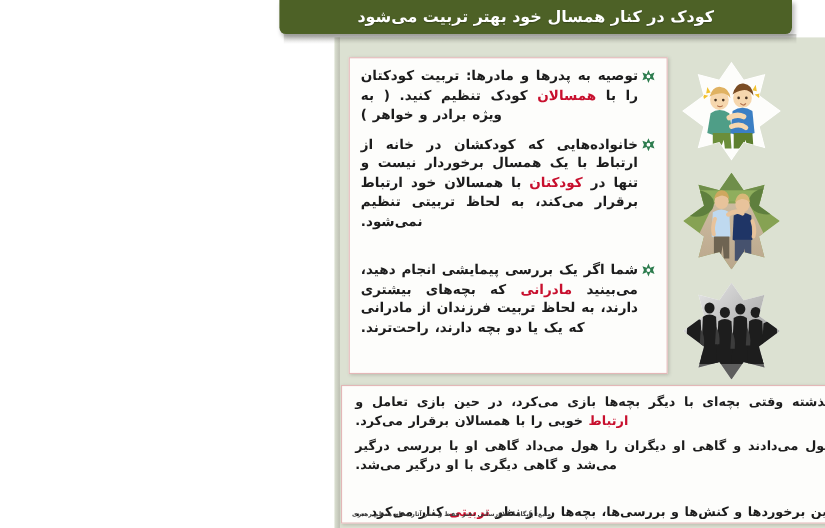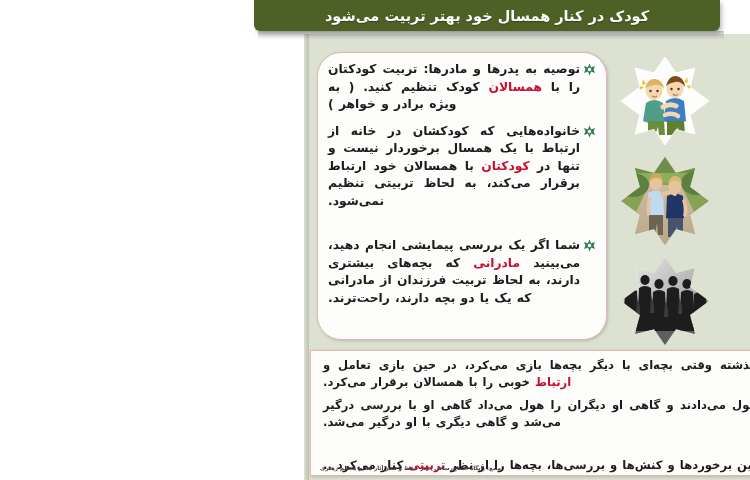--- a/index.html
+++ b/index.html
@@ -82,21 +82,20 @@
     box-shadow: 1px 1px 3px rgba(100,100,90,0.30);
     z-index: 3;
     box-sizing: border-box;
   }
   .card-top {
     left: 193px;
     top: 52px;
     width: 290px;
     height: 288px;
     padding: 8px 10px 4px 10px;
-    border-radius: 24px;
   }
   .card-bottom {
     left: 186px;
     top: 350px;
     width: 548px;
     height: 126px;
     padding: 6px 12px 4px 12px;
   }
 
   

